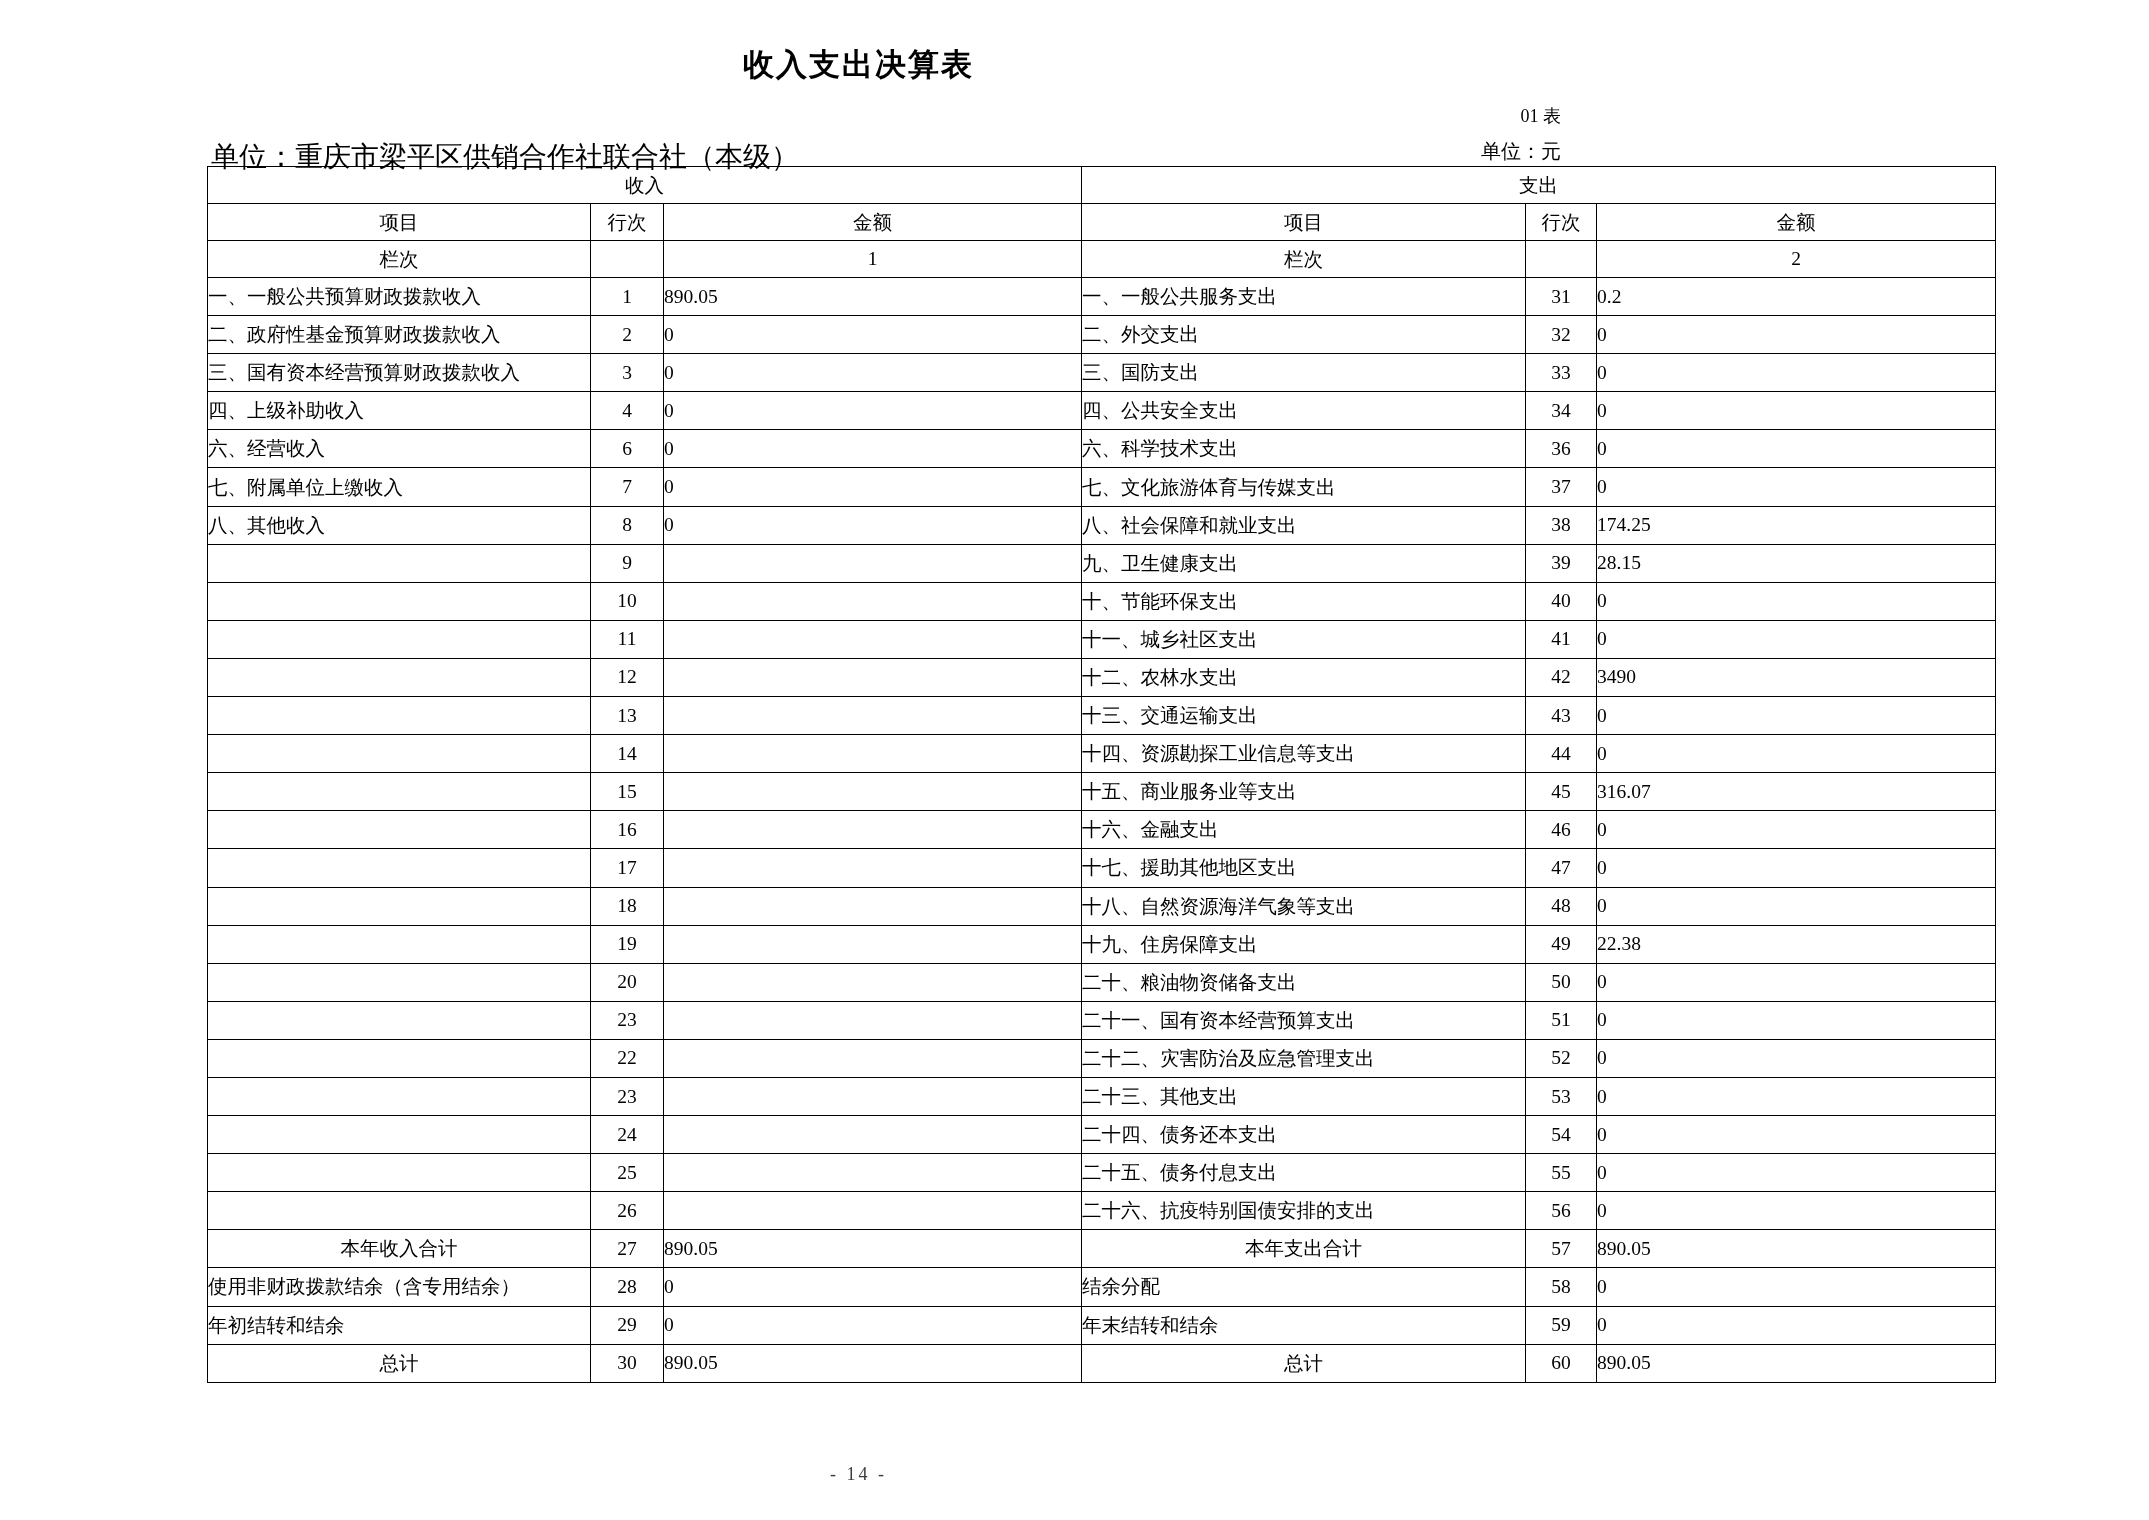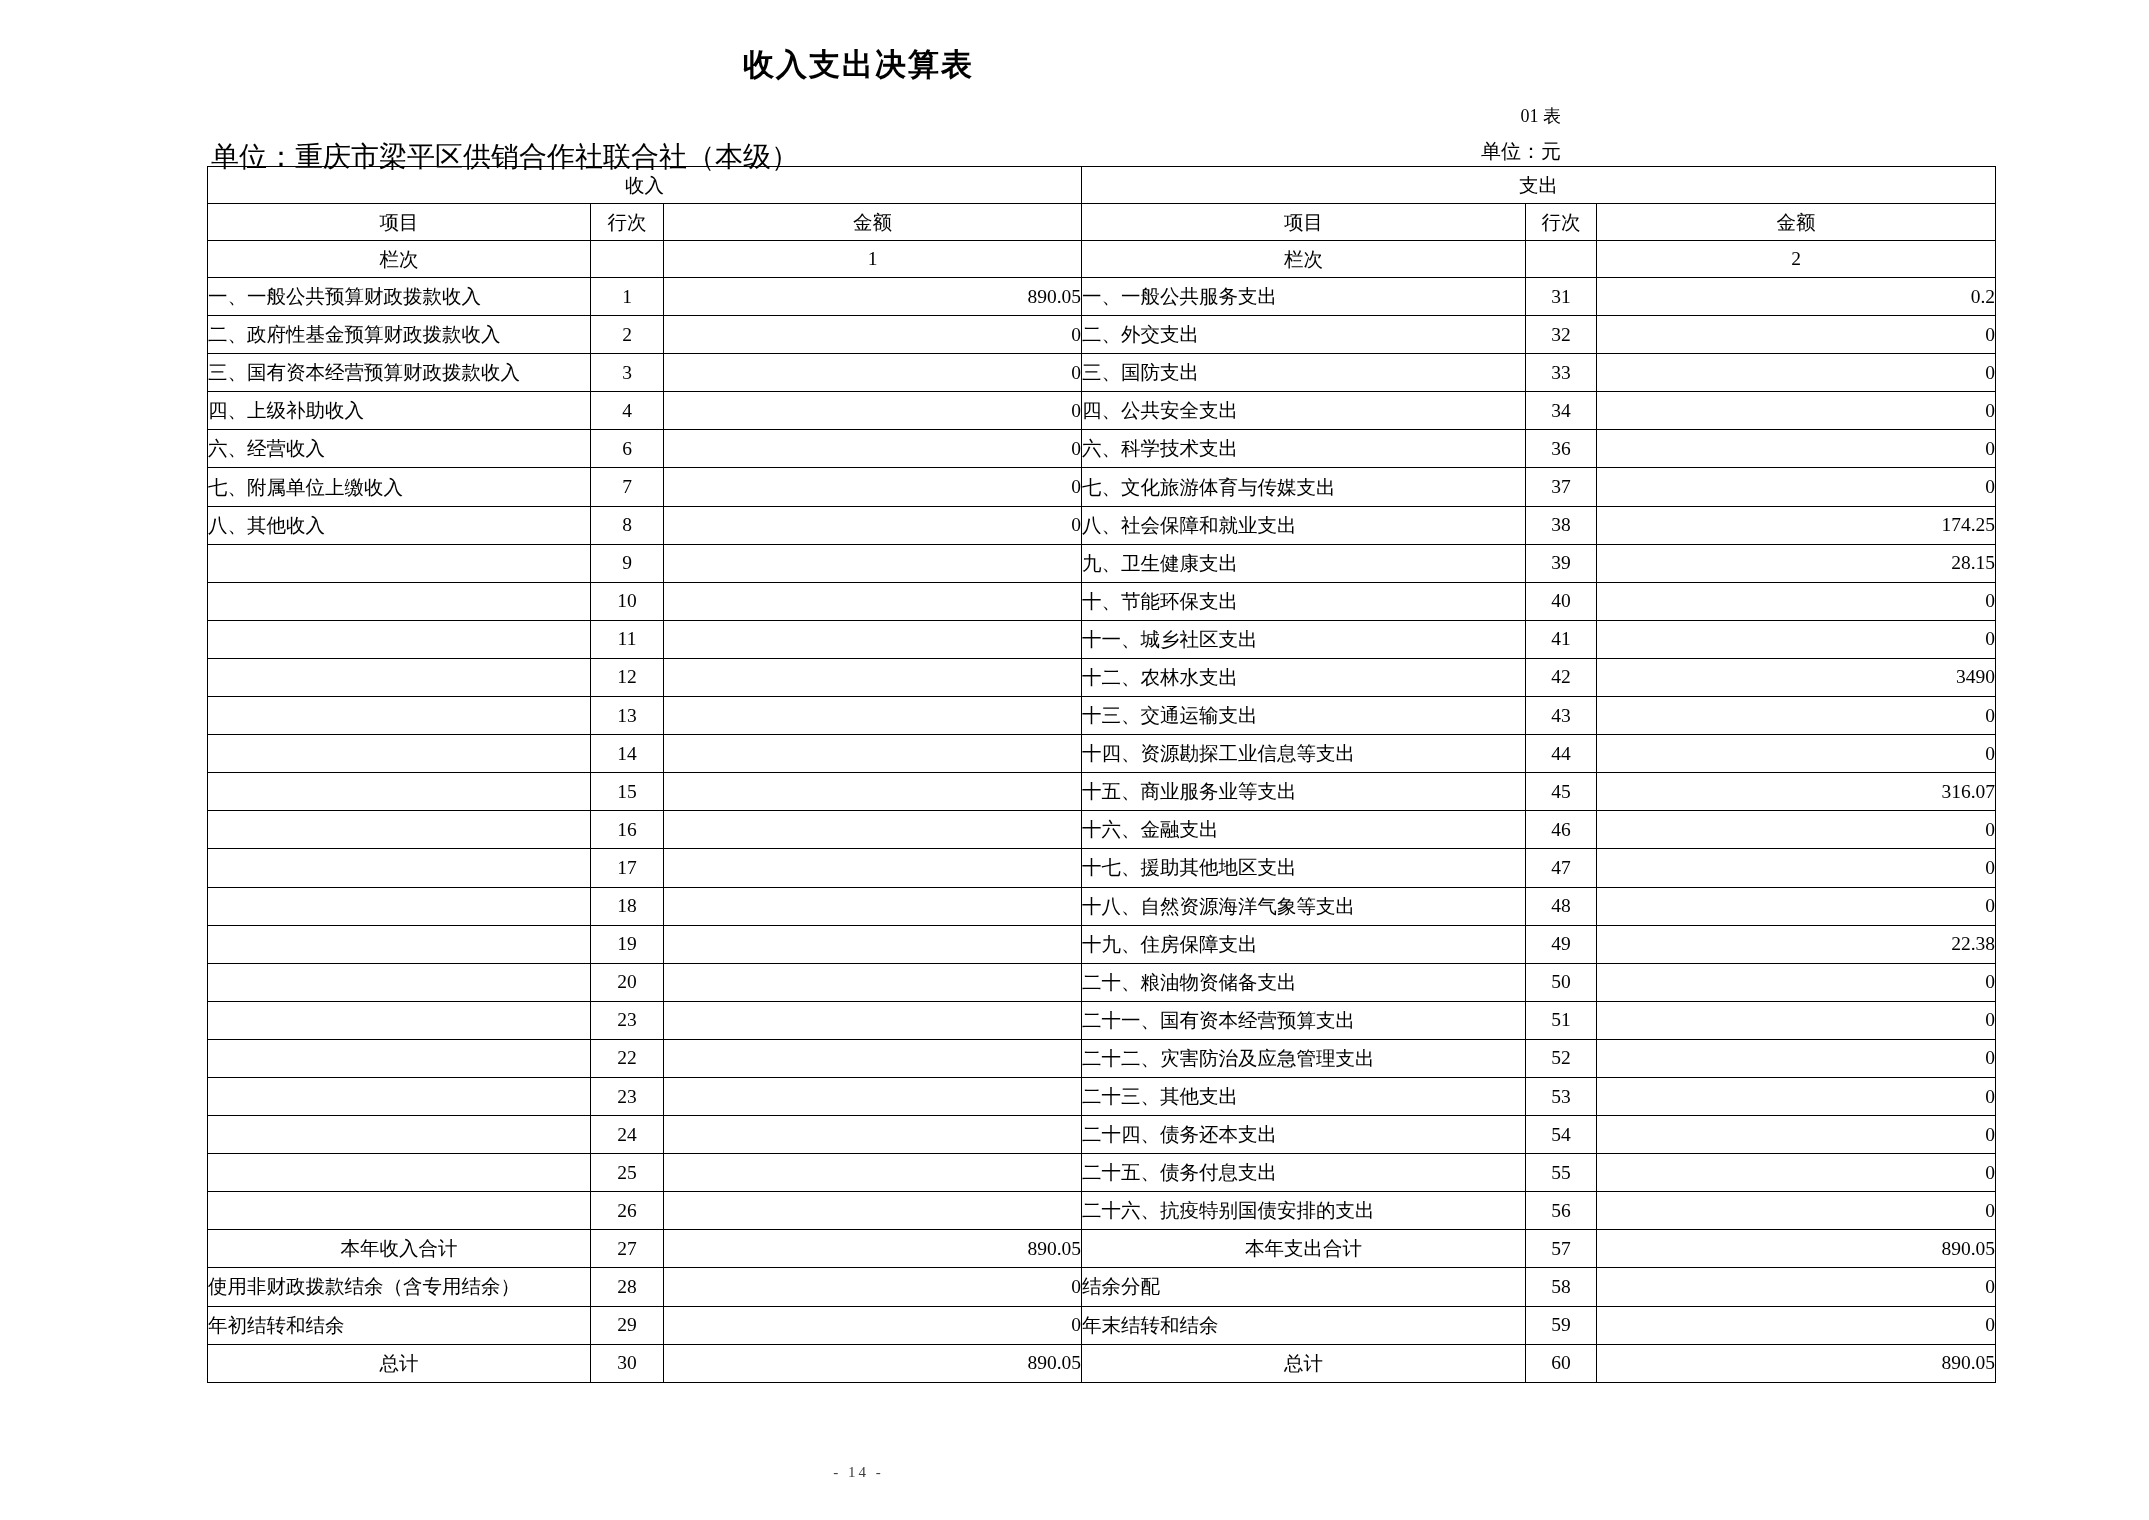--- a/index.html
+++ b/index.html
@@ -24,24 +24,24 @@
     font-weight:normal; font-size:19.5px; color:#000;
     overflow:hidden; white-space:nowrap; vertical-align:middle;
   }
   thead tr { height:37px; }
   .hrow1 th { font-size:21px; }
   .hrow2 th, .hrow3 th { font-size:20px; text-align:center; }
   tbody tr.data-row { height:36.7px; }
   td.item { text-align:left; padding-left:13px; }
   td.item.center { text-align:center; padding-left:0; }
   td.line { text-align:center; }
-  td.amount { text-align:right; padding-right:11px; }
+  td.amount { padding-right:11px; }
   .page-num {
     position:absolute; top:1464px; left:0; width:100%;
-    text-align:center; font-size:15px; color:#3c3c3c; letter-spacing:3px;
+    text-align:center; font-size:18px; color:#3c3c3c; letter-spacing:3px;
   }
 </style>
 </head>
 <body>
 
 <div class="page">
 
   <div class="doc-title">收入支出决算表</div>
   <div class="table-no">01 表</div>
   <div class="unit-left">单位：重庆市梁平区供销合作社联合社（本级）</div>

